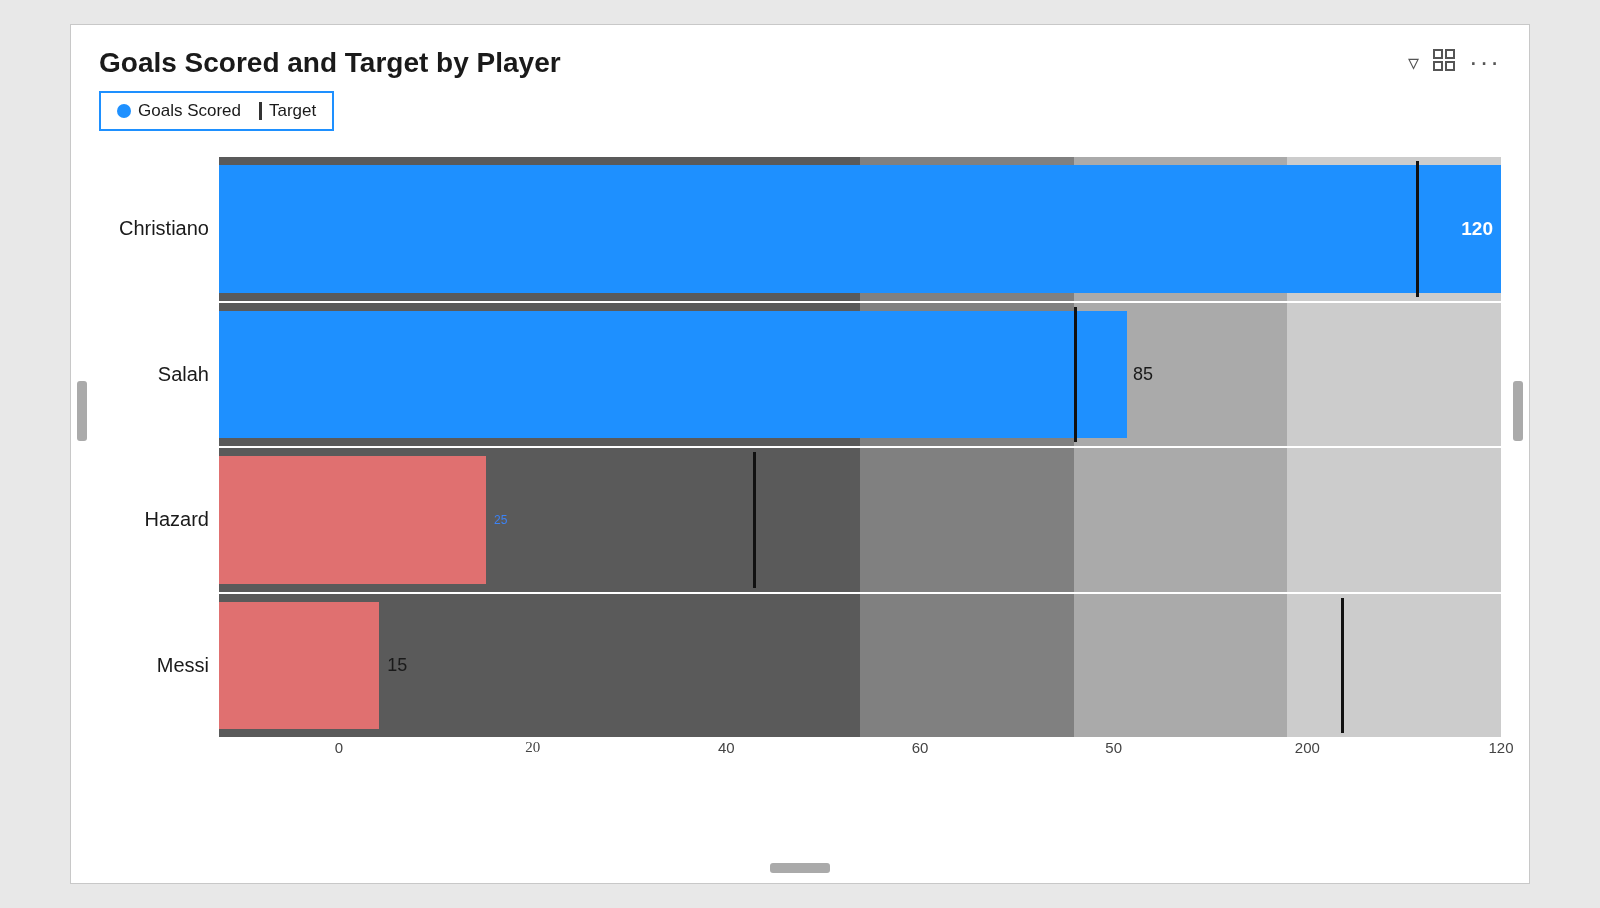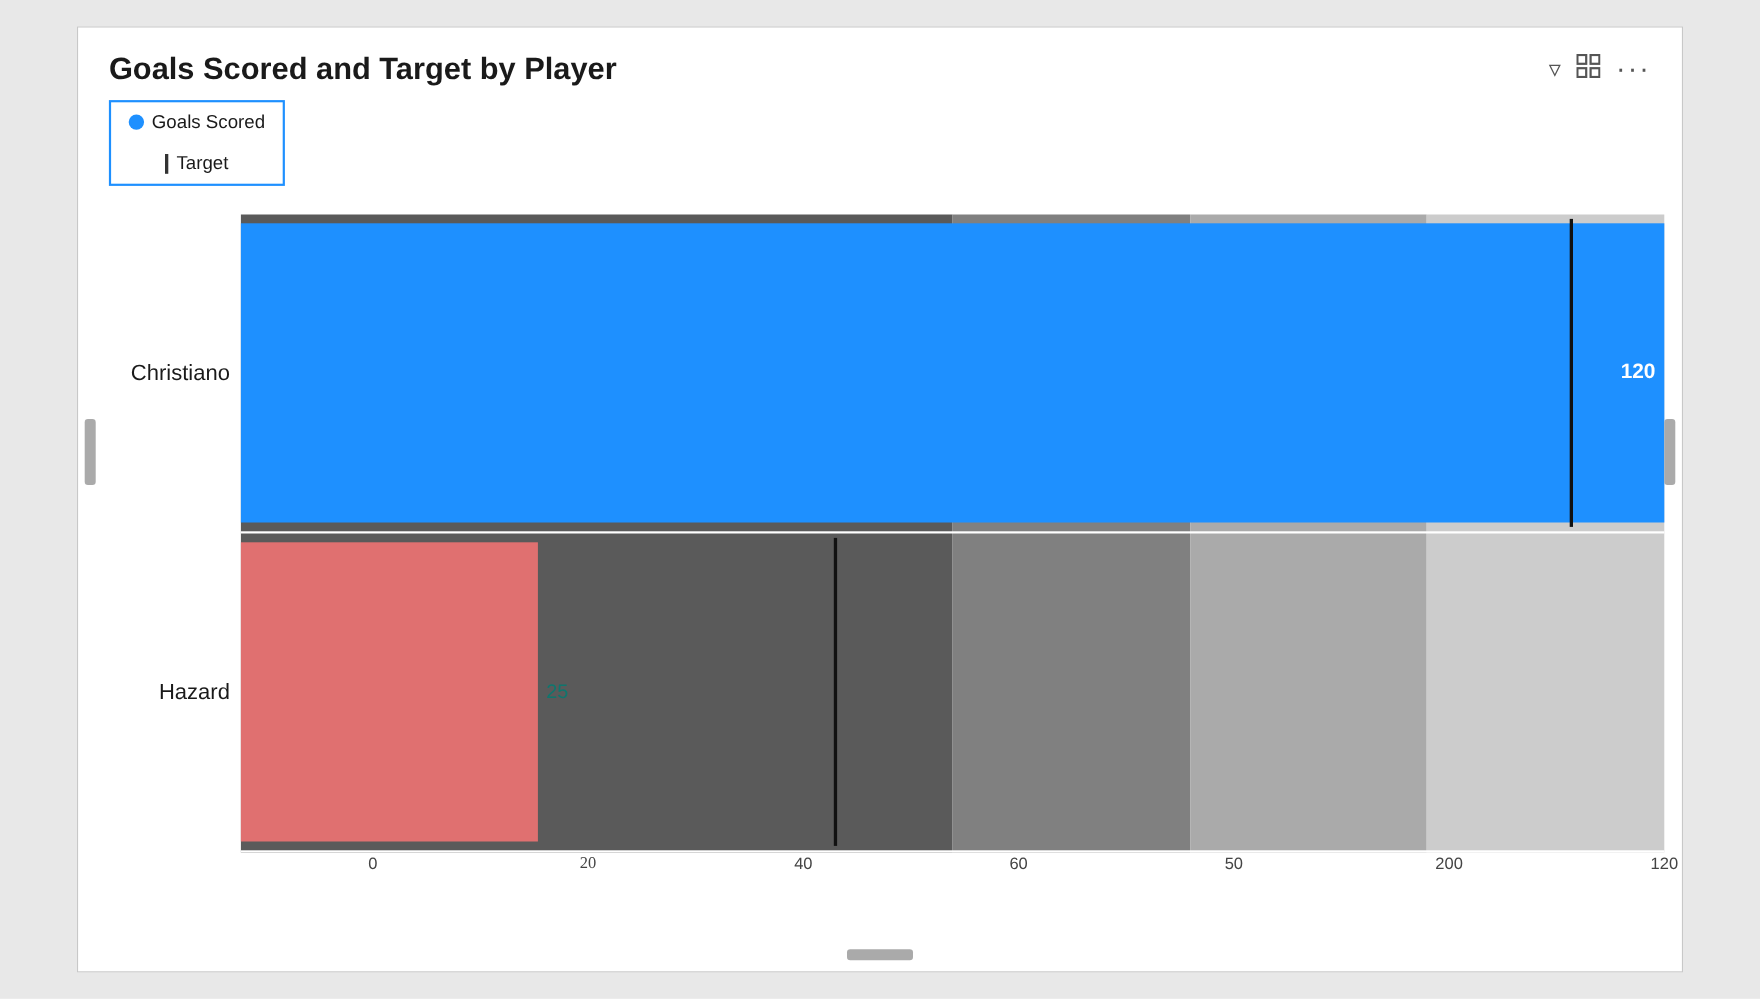--- a/index.html
+++ b/index.html
@@ -11,36 +11,35 @@
       width: 1600px;
       height: 908px;
       font-family: 'Segoe UI', Arial, sans-serif;
     }
     .chart-container {
       background: #ffffff;
       border: 1.5px solid #c8c8c8;
       width: 1460px;
       height: 860px;
       position: relative;
-      padding: 22px 16px 60px 28px;
+      padding: 22px 28px 60px 28px;
     }
     .chart-title {
       font-size: 28px;
       font-weight: 600;
       color: #1a1a1a;
       margin-bottom: 12px;
     }
     .legend-box {
       border: 2.5px solid #1e90ff;
       display: inline-flex;
       align-items: center;
       gap: 18px;
       padding: 8px 16px;
       margin-bottom: 18px;
-      flex-direction: column;
     }
     .legend-item {
       display: flex;
       align-items: center;
       gap: 7px;
       font-size: 17px;
       color: #1a1a1a;
     }
     .legend-circle {
       width: 14px;
@@ -209,32 +208,50 @@
       <div class="player-row">
         <span class="player-label">Christiano</span>
 
         <div class="bar bar-blue" style="width: calc(120/120 * 100%);">
           <span style="position:absolute; right:8px; top:50%; transform:translateY(-50%); font-size:19px; font-weight:700; color:#fff;">120</span>
         </div>
 
         <div class="target-line" style="left: calc(112/120 * 100%);"></div>
       </div>
 
+      <div class="player-row">
+        <span class="player-label">Salah</span>
+
+        <div class="bar bar-blue" style="width: calc(85/120 * 100%);">
+        </div>
+        <span style="position:absolute; left:calc(85/120 * 100% + 6px); top:50%; transform:translateY(-50%); font-size:18px; color:#1a1a1a;">85</span>
+
+        <div class="target-line" style="left: calc(80/120 * 100%);"></div>
+      </div>
 
 
       <div class="player-row">
         <span class="player-label">Hazard</span>
 
         <div class="bar bar-red" style="width: calc(25/120 * 100%);">
         </div>
-        <span style="position:absolute; left:calc(25/120 * 100% + 8px); top:50%; transform:translateY(-50%); font-size:18px; color:#0f766e;">25</span>
+        <span style="position:absolute; left:calc(25/120 * 100% + 8px); top:50%; transform:translateY(-50%); font-size:12px; color:#3b82f6;">25</span>
 
         <div class="target-line" style="left: calc(50/120 * 100%);"></div>
       </div>
 
+      <div class="player-row" style="border-bottom:none;">
+        <span class="player-label">Messi</span>
+
+        <div class="bar bar-red" style="width: calc(15/120 * 100%);">
+        </div>
+        <span style="position:absolute; left:calc(15/120 * 100% + 8px); top:50%; transform:translateY(-50%); font-size:18px; color:#1a1a1a;">15</span>
+
+        <div class="target-line" style="left: calc(105/120 * 100%);"></div>
+      </div>
 
     </div>
 
     <div class="x-axis">
       <span class="x-tick" style="left: calc(120px + 0/120 * (100% - 120px));">0</span>
       <span class="x-tick" style="left: calc(120px + 20/120 * (100% - 120px)); font-family: Liberation Serif, serif;">20</span>
       <span class="x-tick" style="left: calc(120px + 40/120 * (100% - 120px));">40</span>
       <span class="x-tick" style="left: calc(120px + 60/120 * (100% - 120px)); text-align: center;">60</span>
       <span class="x-tick" style="left: calc(120px + 80/120 * (100% - 120px));">50</span>
       <span class="x-tick" style="left: calc(120px + 100/120 * (100% - 120px));">200</span>

